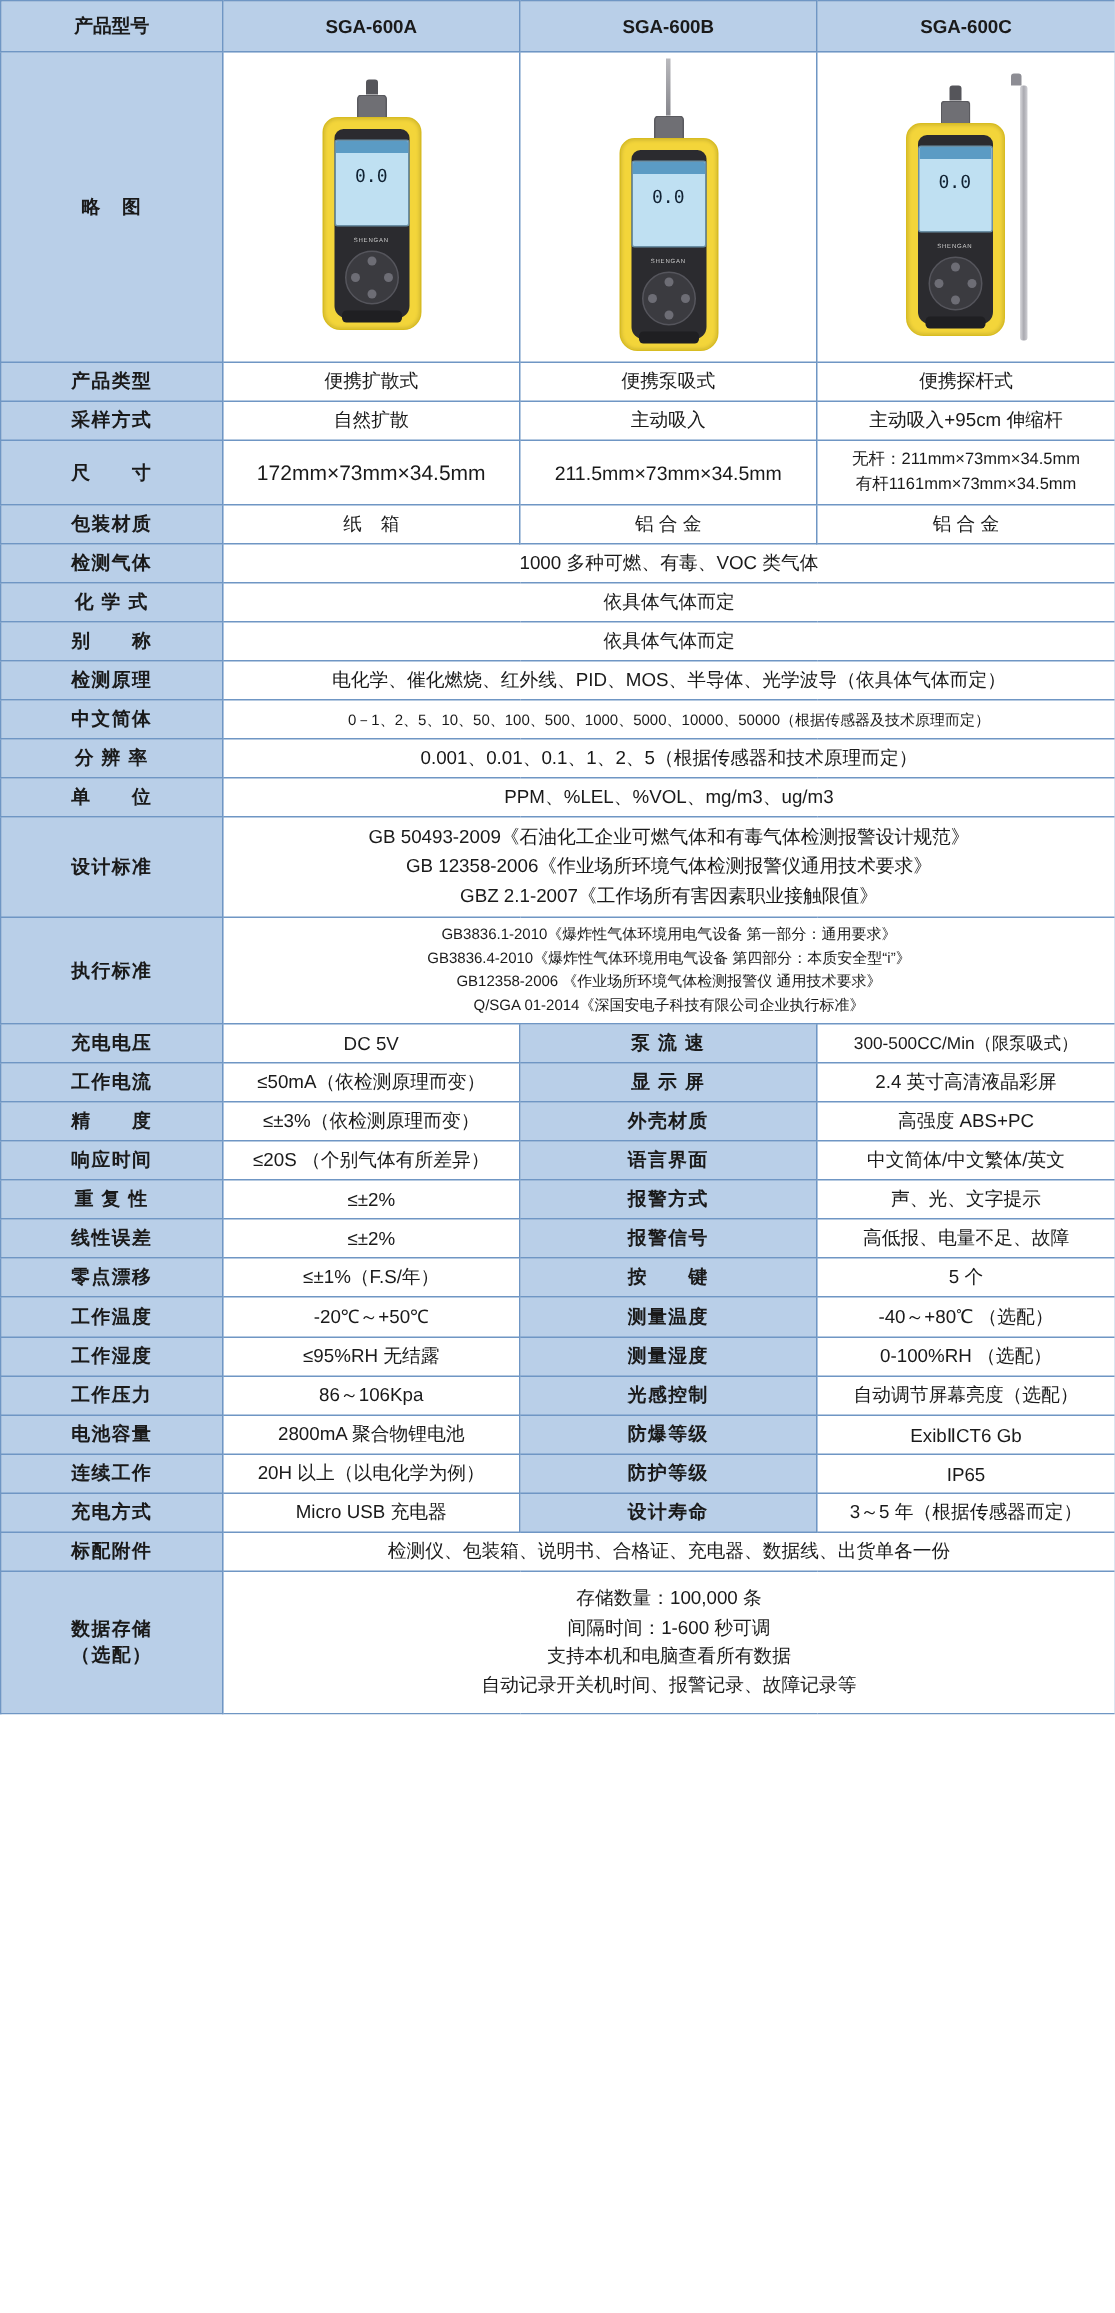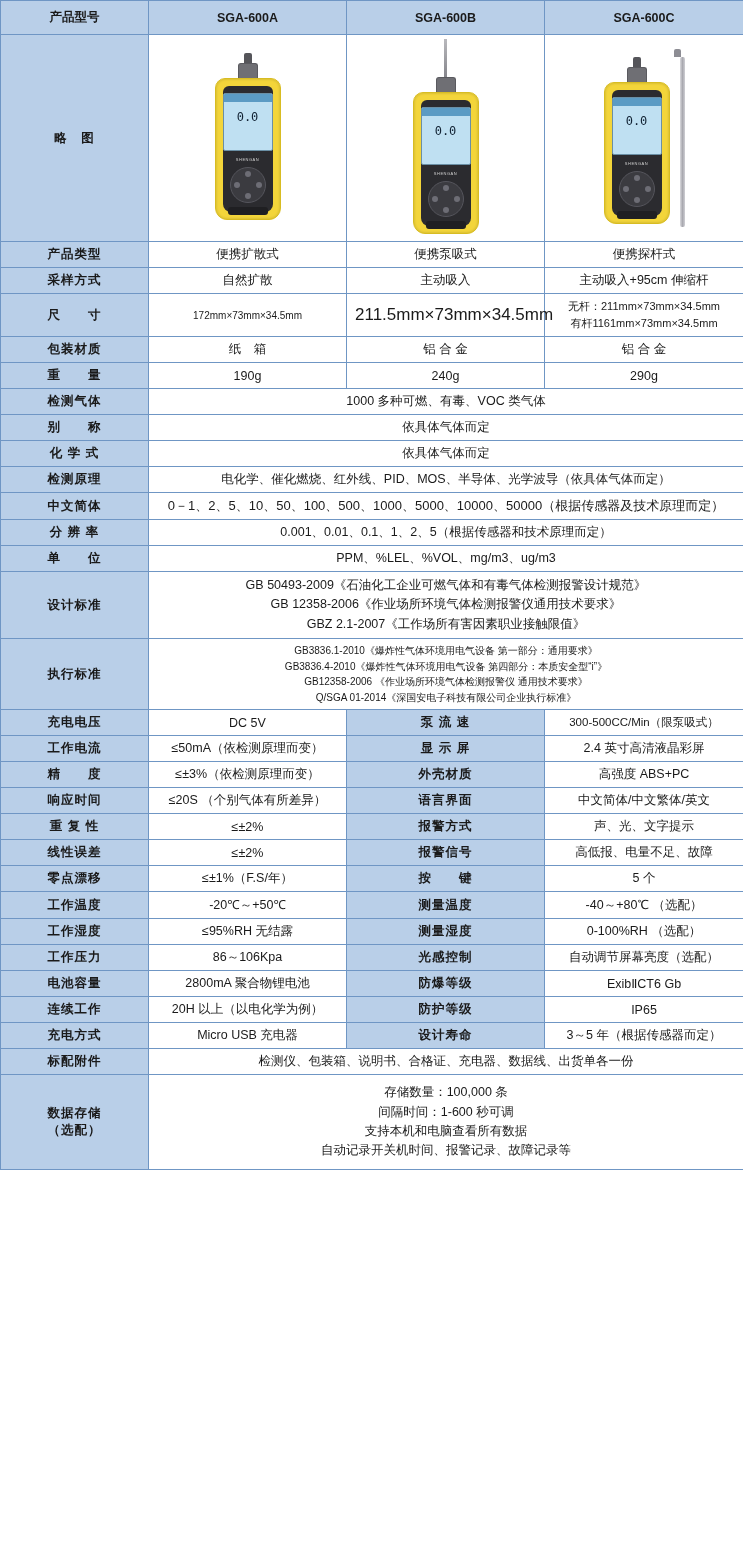--- a/index.html
+++ b/index.html
@@ -318,61 +318,55 @@
 
       <tr>
         <td class="label">采样方式</td>
         <td class="val center">自然扩散</td>
         <td class="val center">主动吸入</td>
         <td class="val center">主动吸入+95cm 伸缩杆</td>
       </tr>
 
       <tr>
         <td class="label">尺　　寸</td>
-        <td class="val center nowrap" style="font-size:10px">172mm×73mm×34.5mm</td>
-        <td class="val center nowrap" style="font-size:17px">211.5mm×73mm×34.5mm</td>
+        <td class="val center nowrap" style="font-size:14px">172mm×73mm×34.5mm</td>
+        <td class="val center nowrap" style="font-size:13px">211.5mm×73mm×34.5mm</td>
         <td class="val multi-line" style="font-size:11px">
           <div>无杆：211mm×73mm×34.5mm</div>
           <div>有杆1161mm×73mm×34.5mm</div>
         </td>
       </tr>
 
       <tr>
         <td class="label">包装材质</td>
         <td class="val center">纸　箱</td>
         <td class="val center">铝 合 金</td>
         <td class="val center">铝 合 金</td>
       </tr>
 
-      <tr>
-        <td class="label">重　　量</td>
-        <td class="val center">190g</td>
-        <td class="val center">240g</td>
-        <td class="val center">290g</td>
-      </tr>
 
       <tr>
         <td class="label">检测气体</td>
         <td class="val" colspan="3">1000 多种可燃、有毒、VOC 类气体</td>
       </tr>
       <tr>
+        <td class="label">化 学 式</td>
+        <td class="val" colspan="3">依具体气体而定</td>
+      </tr>
+      <tr>
         <td class="label">别　　称</td>
         <td class="val" colspan="3">依具体气体而定</td>
       </tr>
       <tr>
-        <td class="label">化 学 式</td>
-        <td class="val" colspan="3">依具体气体而定</td>
-      </tr>
-      <tr>
         <td class="label">检测原理</td>
         <td class="val" colspan="3">电化学、催化燃烧、红外线、PID、MOS、半导体、光学波导（依具体气体而定）</td>
       </tr>
       <tr>
         <td class="label">中文简体</td>
-        <td class="val" colspan="3" style="font-size:13px">0－1、2、5、10、50、100、500、1000、5000、10000、50000（根据传感器及技术原理而定）</td>
+        <td class="val" colspan="3" style="font-size:10px">0－1、2、5、10、50、100、500、1000、5000、10000、50000（根据传感器及技术原理而定）</td>
       </tr>
       <tr>
         <td class="label">分 辨 率</td>
         <td class="val" colspan="3">0.001、0.01、0.1、1、2、5（根据传感器和技术原理而定）</td>
       </tr>
       <tr>
         <td class="label">单　　位</td>
         <td class="val" colspan="3">PPM、%LEL、%VOL、mg/m3、ug/m3</td>
       </tr>
 

